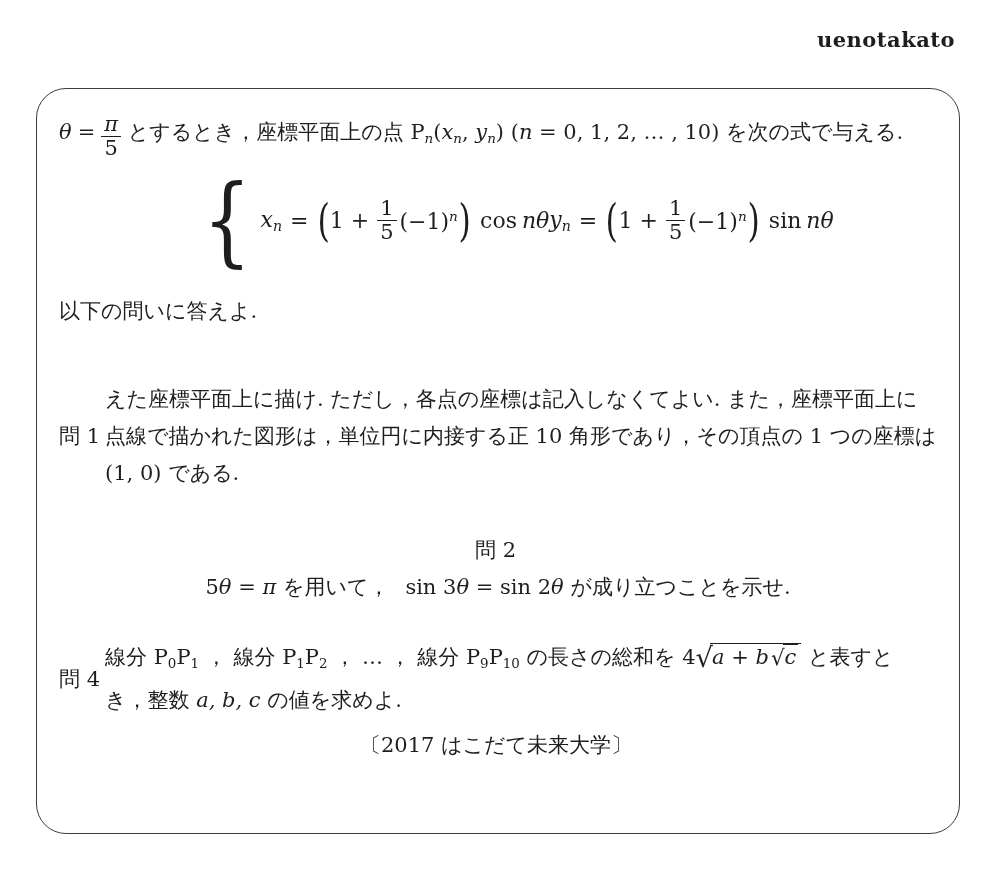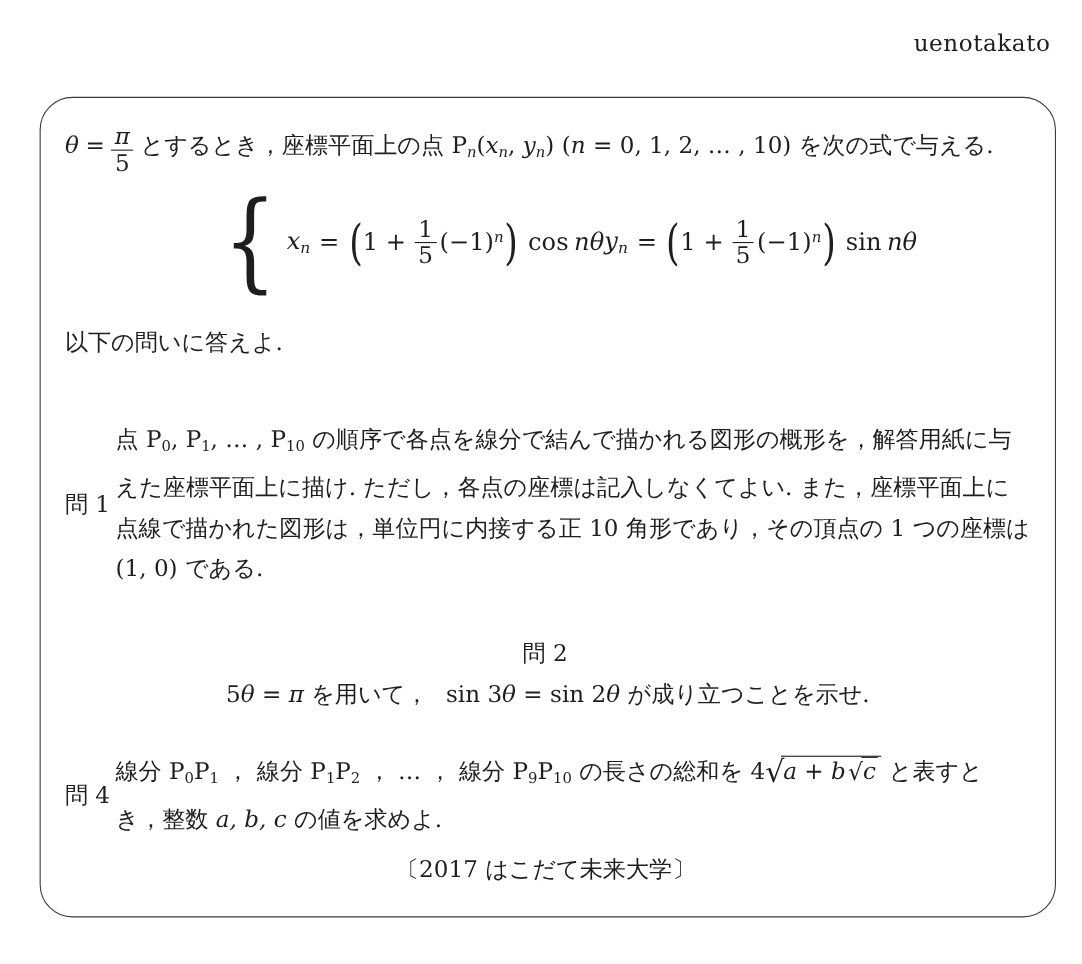--- a/index.html
+++ b/index.html
@@ -7,21 +7,21 @@
   body {
     background:#ffffff;
     color:#1e1e1e;
     font-family:"DejaVu Serif","Liberation Serif",serif;
     font-size:21px;
     position:relative;
     overflow:hidden;
   }
   .author {
     position:absolute; top:27px; right:29px;
-    font-size:21px; letter-spacing:0.5px;
+    font-size:21px; letter-spacing:0.5px;font-weight:bold;
   }
   .box {
     position:absolute; left:36px; top:88px;
     width:924px; height:746px;
     border:1.4px solid #3c3c3c;
     border-radius:30px;
     padding:20px 22px 0 22px;
   }
   .mi { font-style:italic; }
   .sb { font-size:0.64em; vertical-align:-0.28em; }
@@ -114,23 +114,20 @@
         </div>
       </div>
     </div>
   </div>
 
   <div class="lead">以下の問いに答えよ.</div>
 
   <div class="q q1">
     <div class="qlabel">問 1</div>
     <div class="qbody">
-      <div><span>点 </span><span class="nowrap"><span>P</span><span class="sb">0</span></span><span>,</span>
-        <span class="nowrap"><span>P</span><span class="sb">1</span></span><span>, … ,</span>
-        <span class="nowrap"><span>P</span><span class="sb">10</span></span><span> の順序で各点を線分で結んで描かれる図形の概形を，解答用紙に与</span></div>
       <div>えた座標平面上に描け. ただし，各点の座標は記入しなくてよい. また，座標平面上に</div>
       <div>点線で描かれた図形は，単位円に内接する正 10 角形であり，その頂点の 1 つの座標は</div>
       <div><span>(1, 0)</span><span> である.</span></div>
     </div>
   </div>
 
   <div class="q q2">
     <div class="qlabel">問 2</div>
     <div class="qbody">
       <span class="nowrap"><span>5</span><span class="mi">θ</span><span> = </span><span class="mi">π</span></span><span> を用いて，</span><span class="nowrap gapl"><span>sin 3</span><span class="mi">θ</span><span> = sin 2</span><span class="mi">θ</span></span><span> が成り立つことを示せ.</span>

